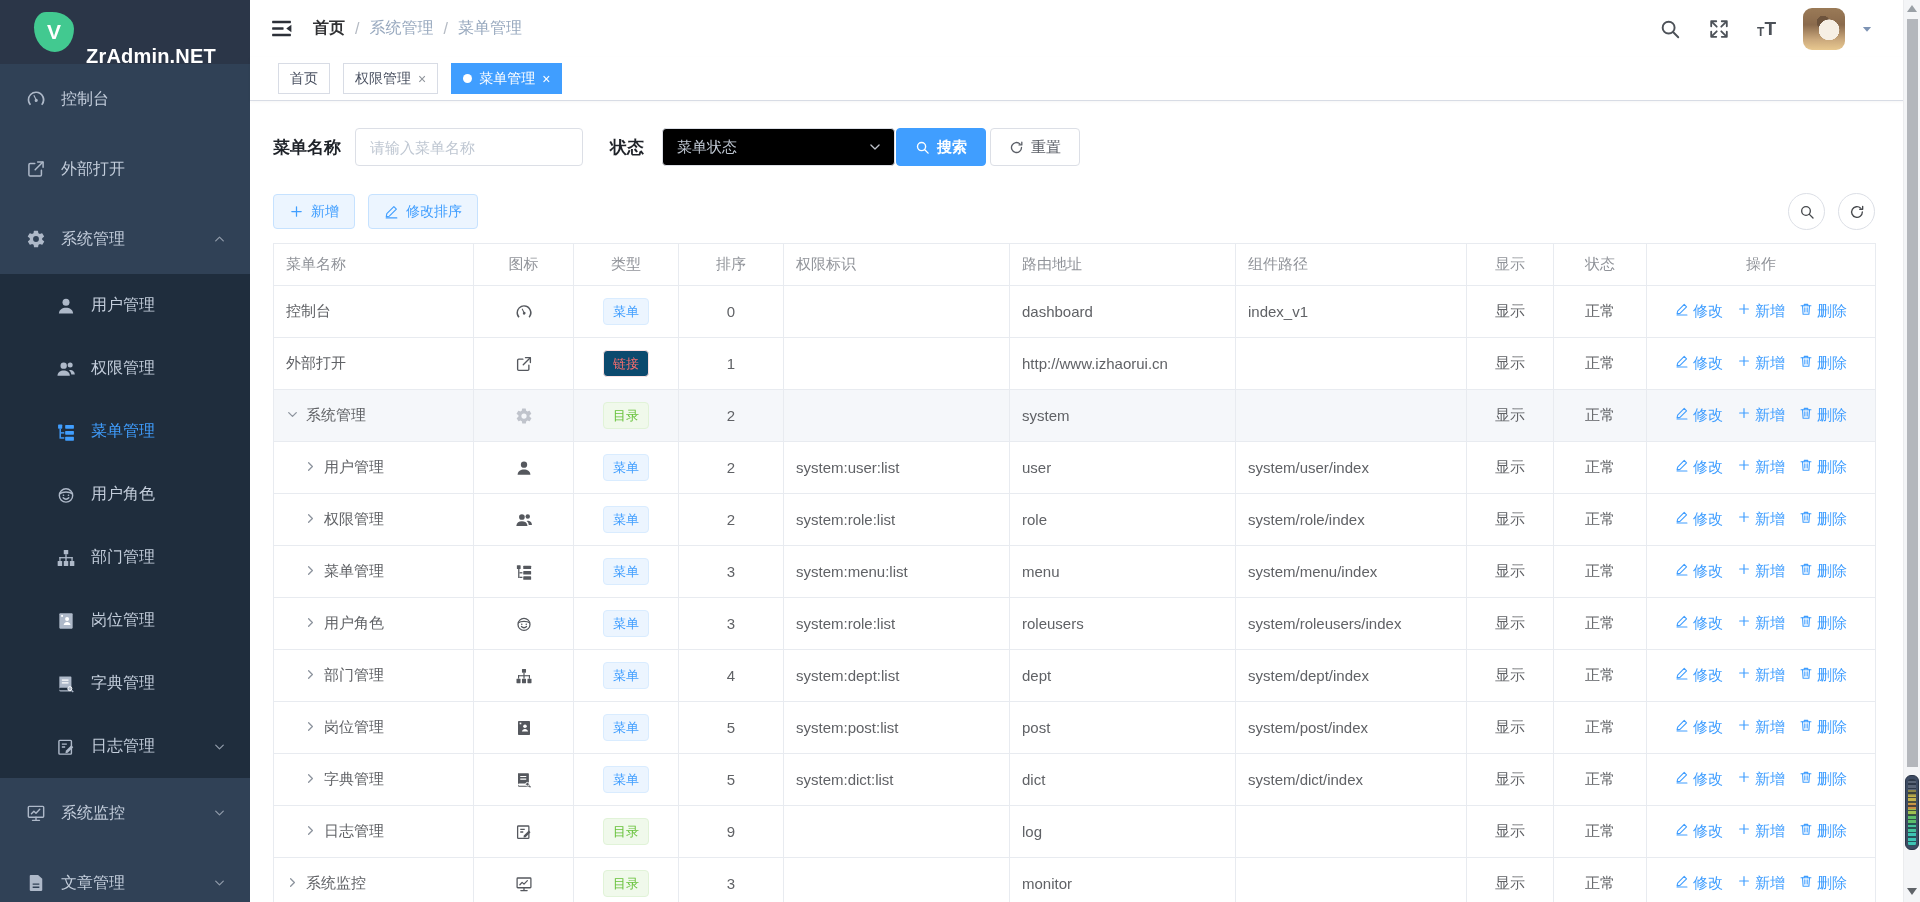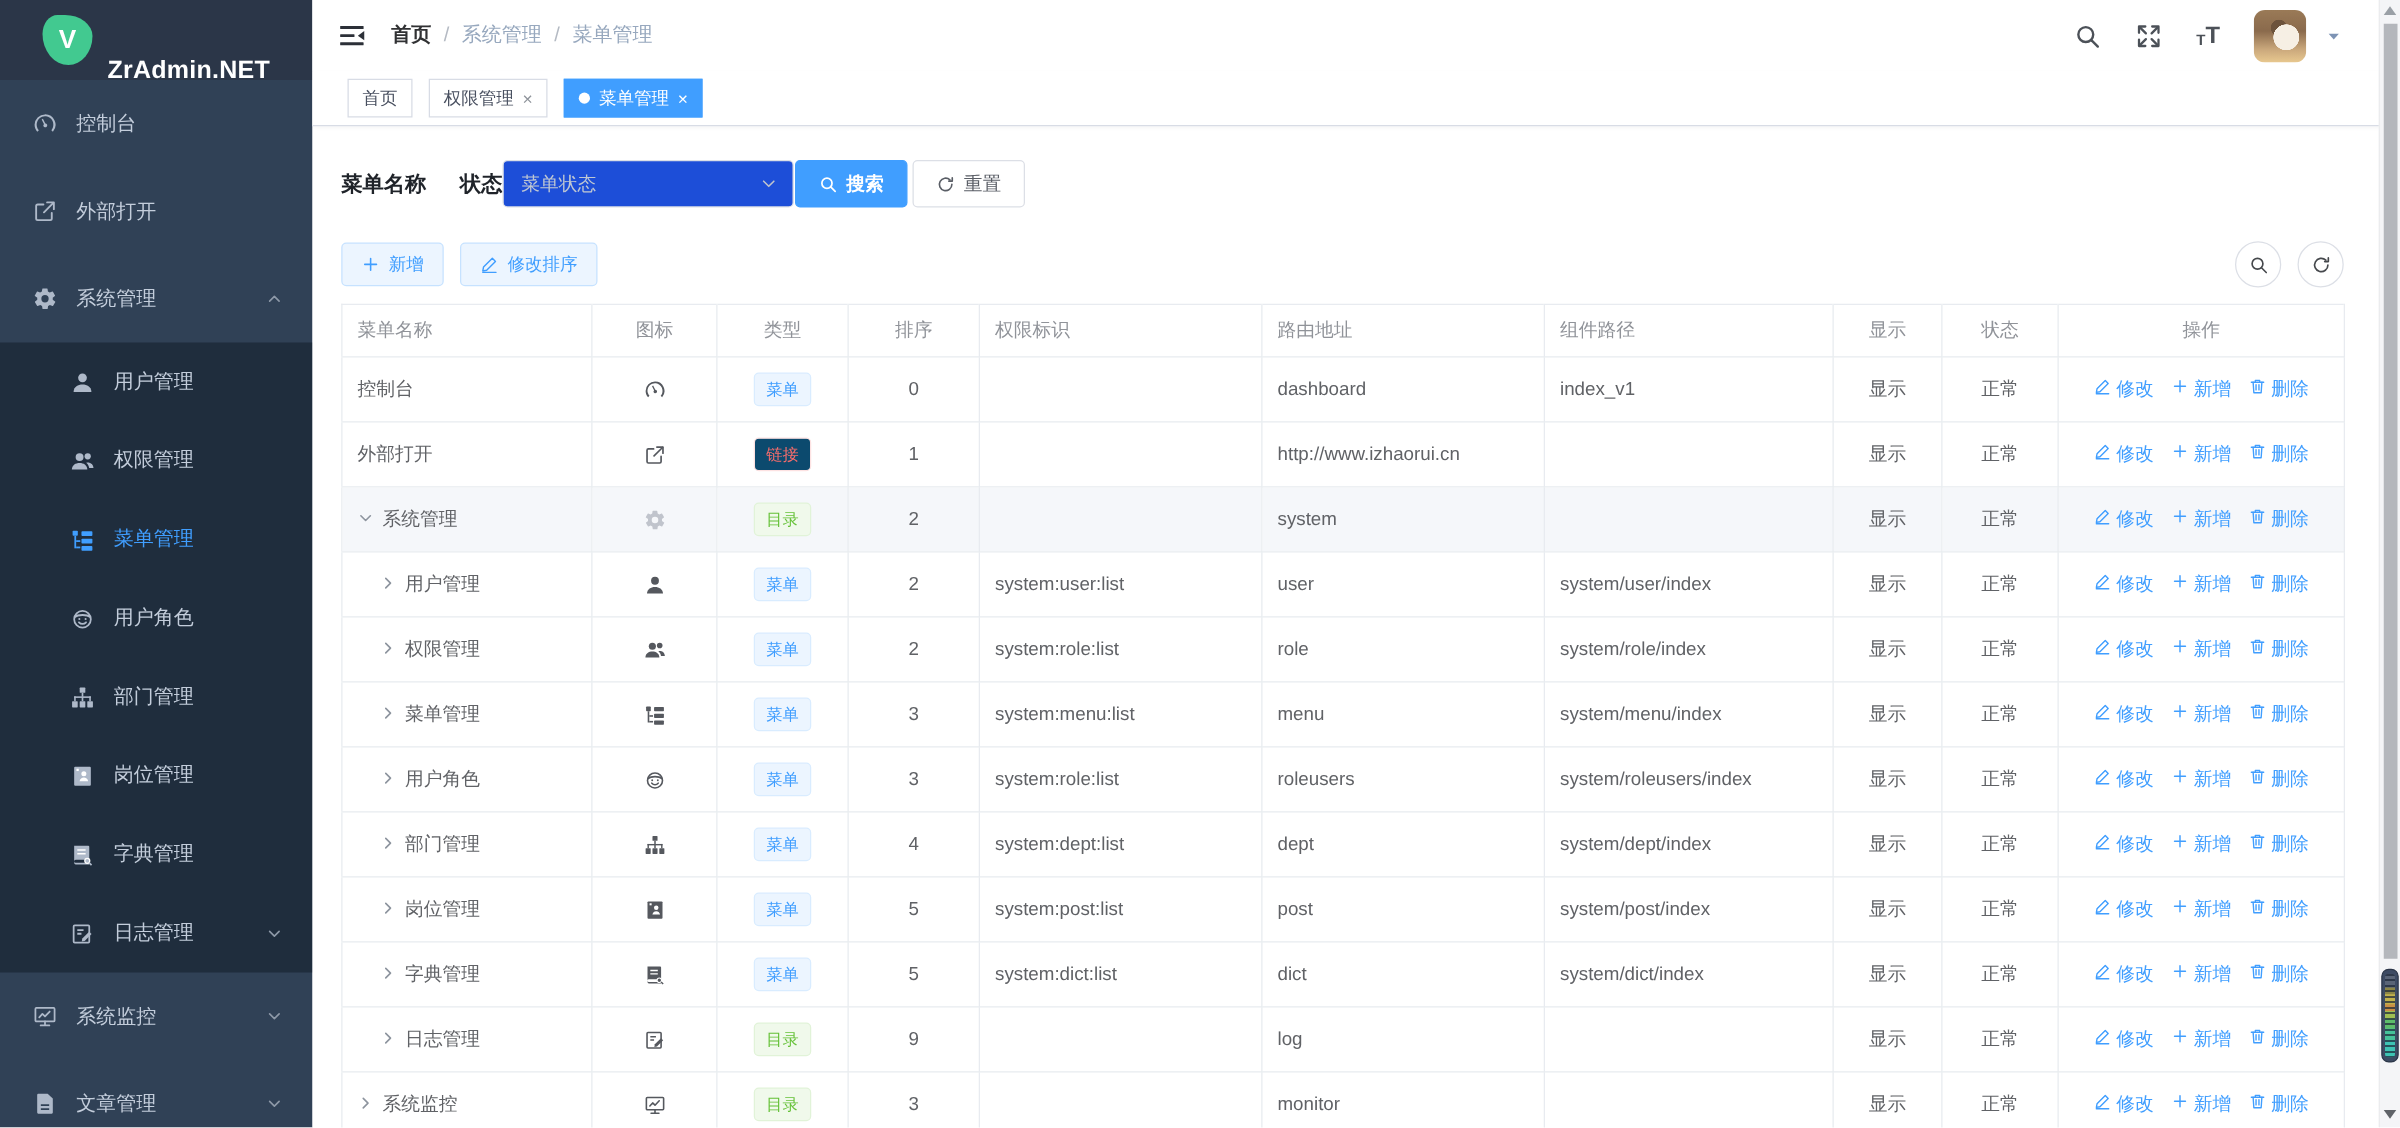--- a/index.html
+++ b/index.html
@@ -59,22 +59,22 @@
   .content { padding:27px 0 0 23px; flex:1; }
   .content-inner { width:1602px; }
 
   
   .filter-row { display:flex; align-items:center; }
   .f-label { font-size:17px; font-weight:bold; color:#1f2329; }
   .f-label.l2 { margin-left:27px; }
   .f-input { width:228px; height:38px; border:1px solid #dcdfe6; border-radius:4px; margin-left:14px;
     padding:0 14px; font-size:15px; color:#606266; outline:none; font-family:inherit; }
   .f-input::placeholder { color:#bfc7d2; }
-  .f-select { width:233px; height:38px; border:1px solid #dcdfe6; border-radius:4px; margin-left:0;
-    display:flex; align-items:center; justify-content:space-between; padding:0 12px 0 14px; cursor:pointer; background:#1d4ed8; }
+  .f-select { width:233px; height:38px; border:1px solid #dcdfe6; border-radius:4px; margin-left:18px;
+    display:flex; align-items:center; justify-content:space-between; padding:0 12px 0 14px; cursor:pointer; background:#000000; }
   .sel-ph { color:#bfc7d2; font-size:15px; }
   .sel-arrow { width:14px; height:14px; color:#c0c4cc; display:inline-flex; }
   .sel-arrow svg { width:14px; height:14px; }
   .btn { height:38px; display:inline-flex; align-items:center; gap:7px; border-radius:4px; font-size:15px;
     padding:0 18px; cursor:pointer; border:1px solid transparent; font-family:inherit; }
   .btn-ic { width:15px; height:15px; display:inline-flex; }
   .btn-ic svg { width:15px; height:15px; }
   .btn-primary { background:#409eff; border-color:#409eff; color:#fff; margin-left:1px;font-weight:bold; }
   .btn-default { background:#fff; border-color:#dcdfe6; color:#5a5e66; margin-left:4px; }
 
@@ -363,20 +363,21 @@
         <span>菜单管理</span>
         <span class="tab-close">×</span>
       </a>
     </div>
 
     <div class="content">
       <div class="content-inner">
 
         <div class="filter-row">
           <label class="f-label">菜单名称</label>
+          <input class="f-input" placeholder="请输入菜单名称" style="">
           <label class="f-label l2">状态</label>
           <div class="f-select">
             <span class="sel-ph">菜单状态</span>
             <span class="sel-arrow">
               <svg viewBox="0 0 24 24" fill="none" stroke="currentColor" stroke-width="2.2" stroke-linecap="round" stroke-linejoin="round">
                   <path d="M5 8.5l7 7 7-7"></path>
                 </svg>
             </span>
           </div>
           <button class="btn btn-primary">

